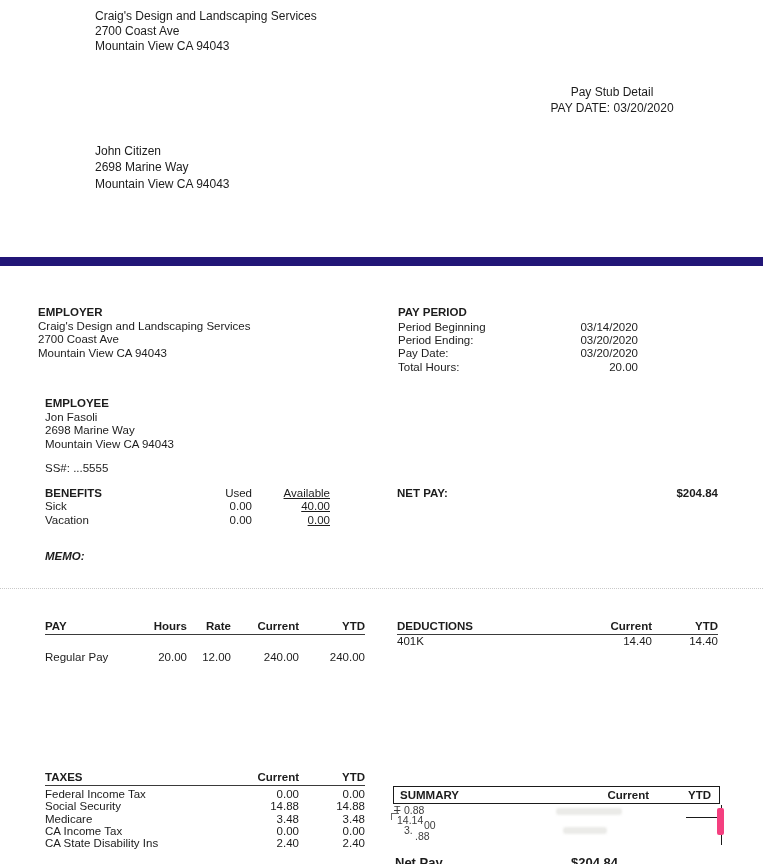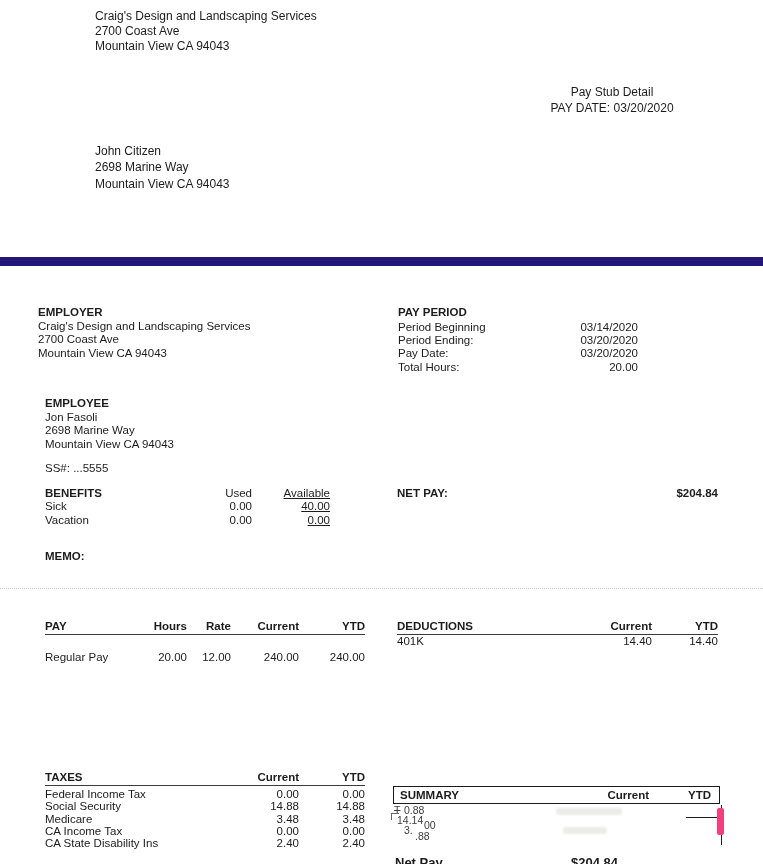--- a/index.html
+++ b/index.html
@@ -40,21 +40,21 @@
 
   
   .benefits { left: 45px; top: 487px; width: 285px; }
   .bn-row { display: flex; line-height: 13.4px; }
   .bn-name { flex: 1; }
   .bn-used { width: 70px; text-align: right; }
   .bn-avail { width: 78px; text-align: right; text-decoration: underline; }
 
   .netpay-row { left: 397px; top: 487px; width: 321px; display: flex; justify-content: space-between; }
 
-  .memo { left: 45px; top: 550px; }
+  .memo { left: 45px; top: 550px; font-style: italic; }
 
   .dotted-divider { left: 0; top: 588px; width: 763px; height: 0; border-top: 1px dotted #c9c9c9; }
 
   
   .tbl-header { display: flex; border-bottom: 1px solid #3a3a3a; padding-bottom: 2px; font-weight: bold; }
   .tbl-row { display: flex; line-height: 12.3px; }
 
   
   .pay-table { left: 45px; top: 620px; width: 320px; }
   .pay-table .tbl-row { margin-top: 16px; }

